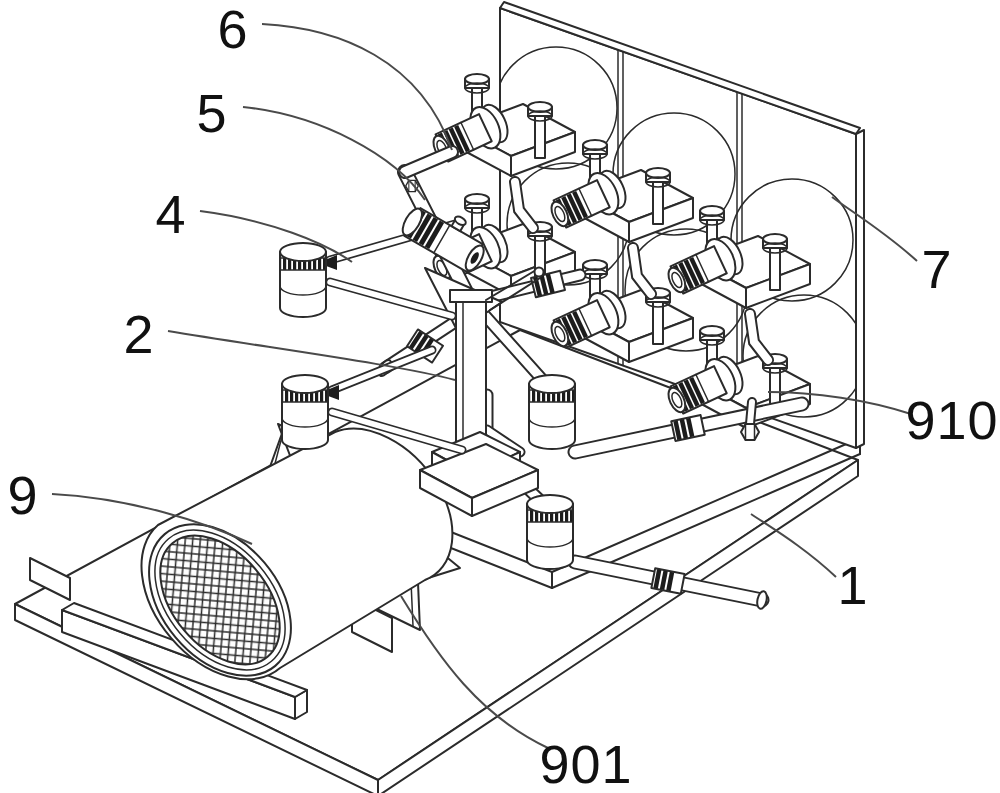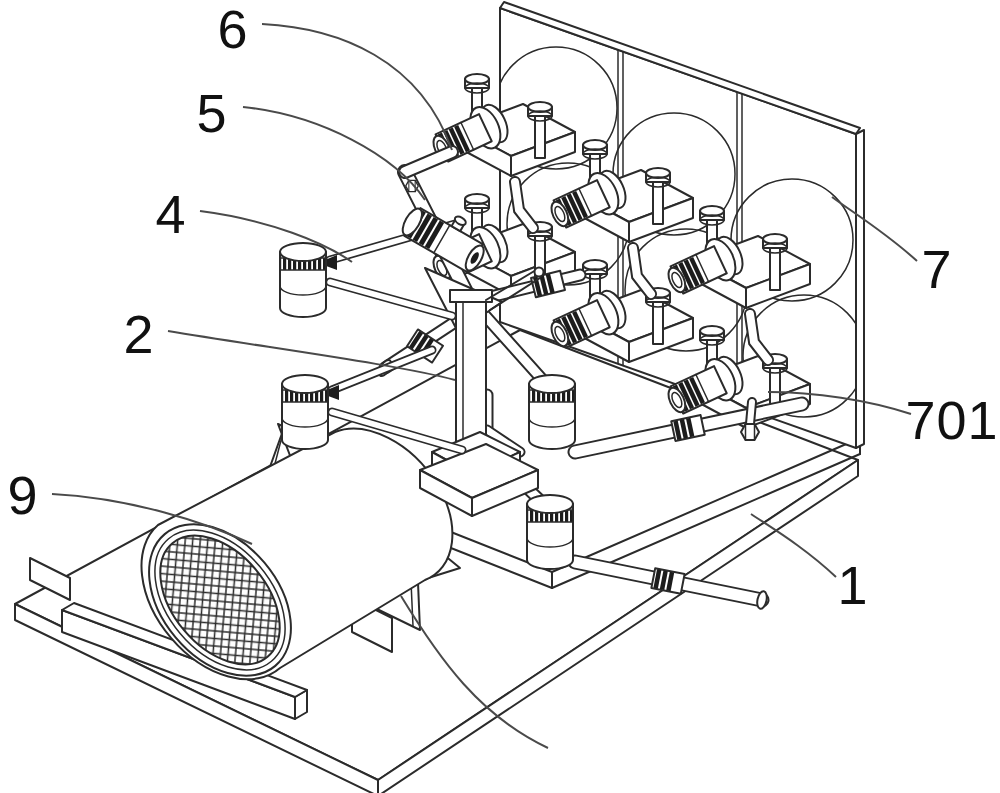--- a/index.html
+++ b/index.html
@@ -268,15 +268,16 @@
     <path class="leader" d="M548,748 C480,716 440,660 401,596"></path>
   </g>
 </svg>
 
   <div class="lbl" style="left:233px;top:29px">6</div>
   <div class="lbl" style="left:212px;top:113px">5</div>
   <div class="lbl" style="left:171px;top:214px">4</div>
   <div class="lbl" style="left:139px;top:334px">2</div>
   <div class="lbl" style="left:23px;top:495px">9</div>
   <div class="lbl" style="left:937px;top:269px">7</div>
-  <div class="lbl" style="left:952px;top:420px">701</div>
+  <div class="lbl" style="left:952px;top:420px">910</div>
   <div class="lbl" style="left:853px;top:585px">1</div>
+  <div class="lbl" style="left:586px;top:764px">901</div>
 </div>
 
 </body></html>

